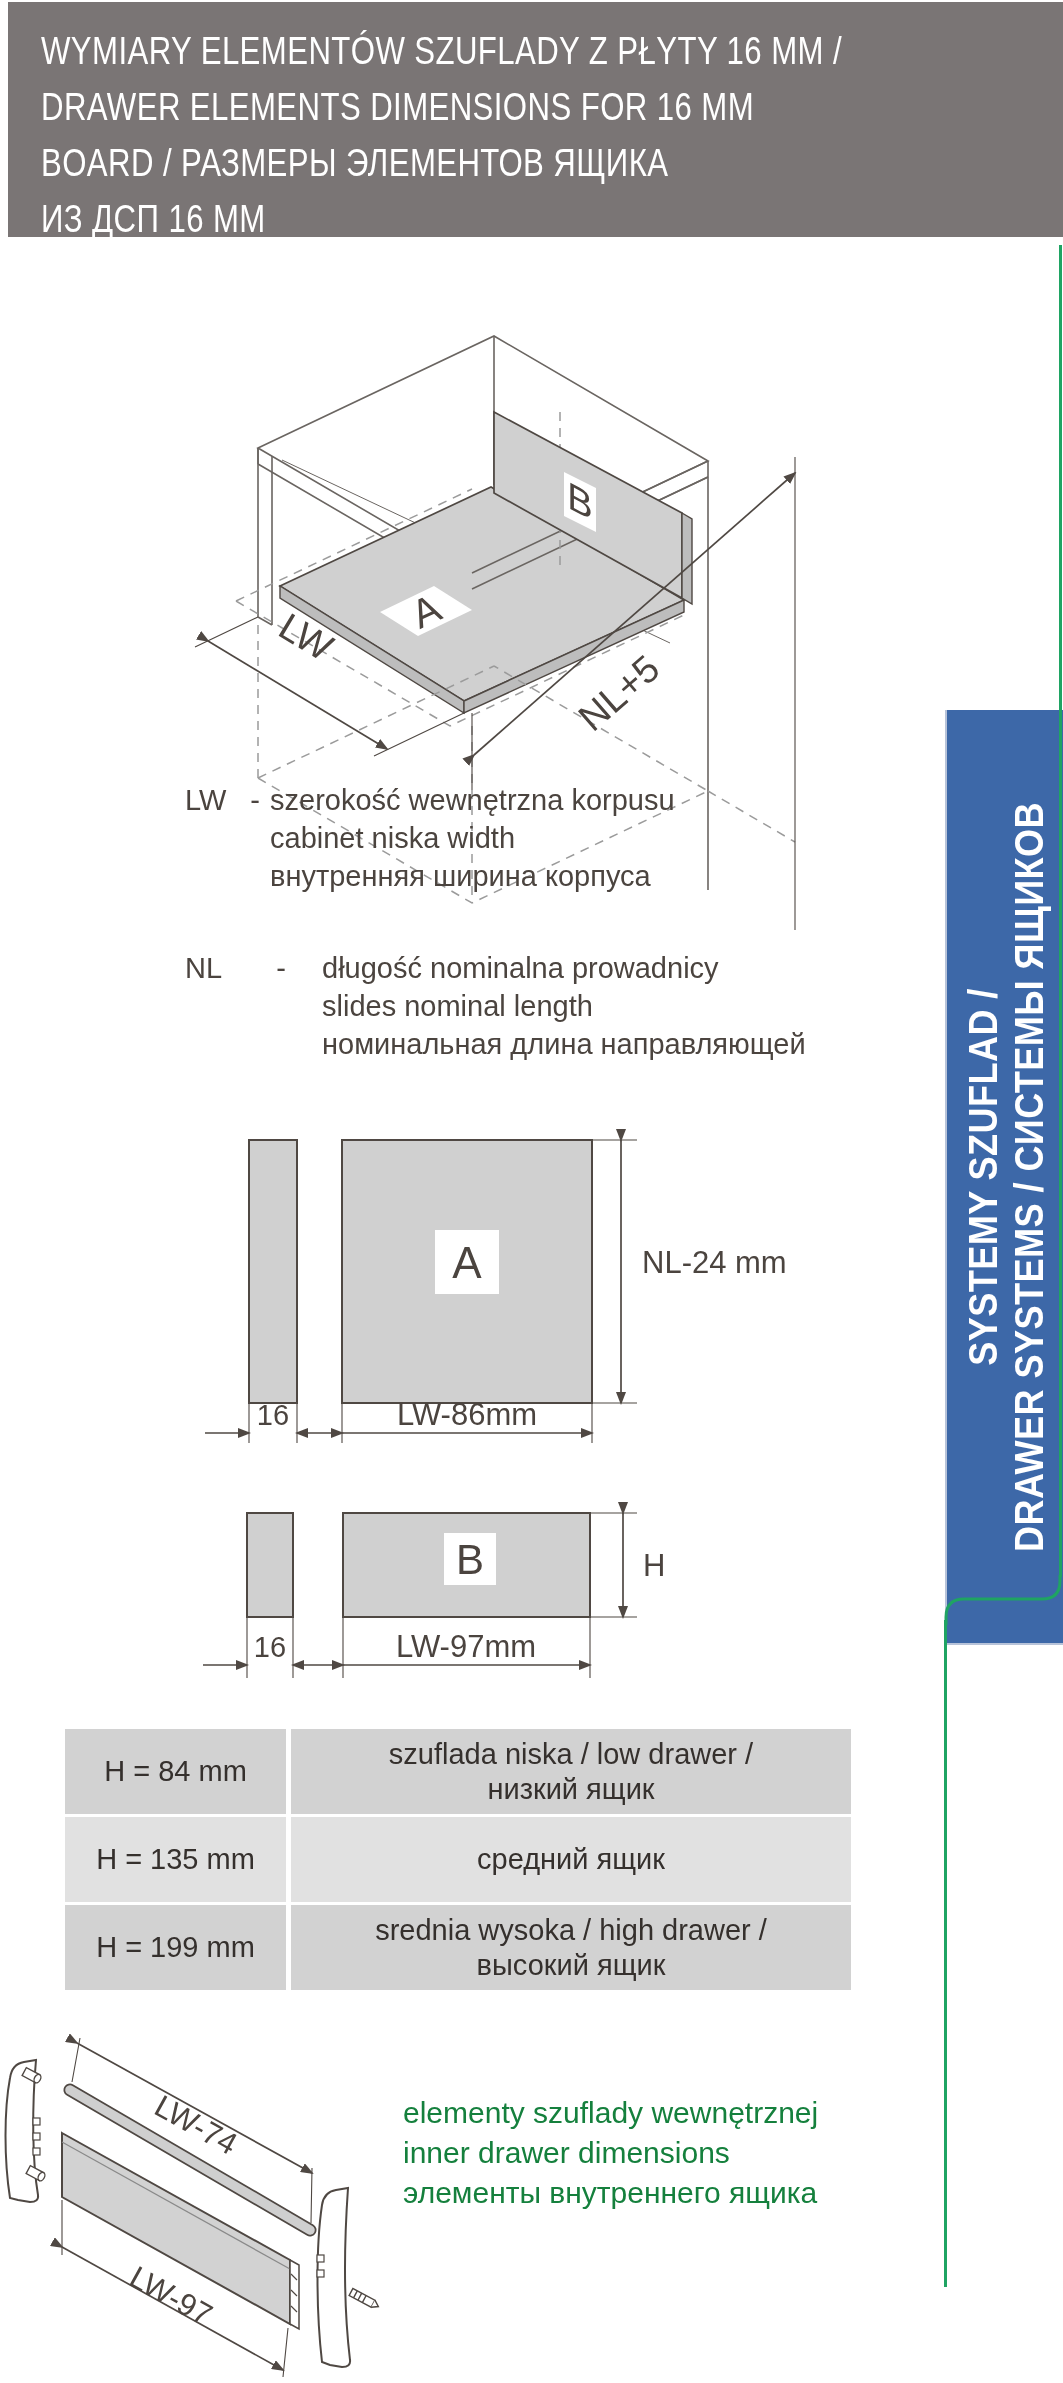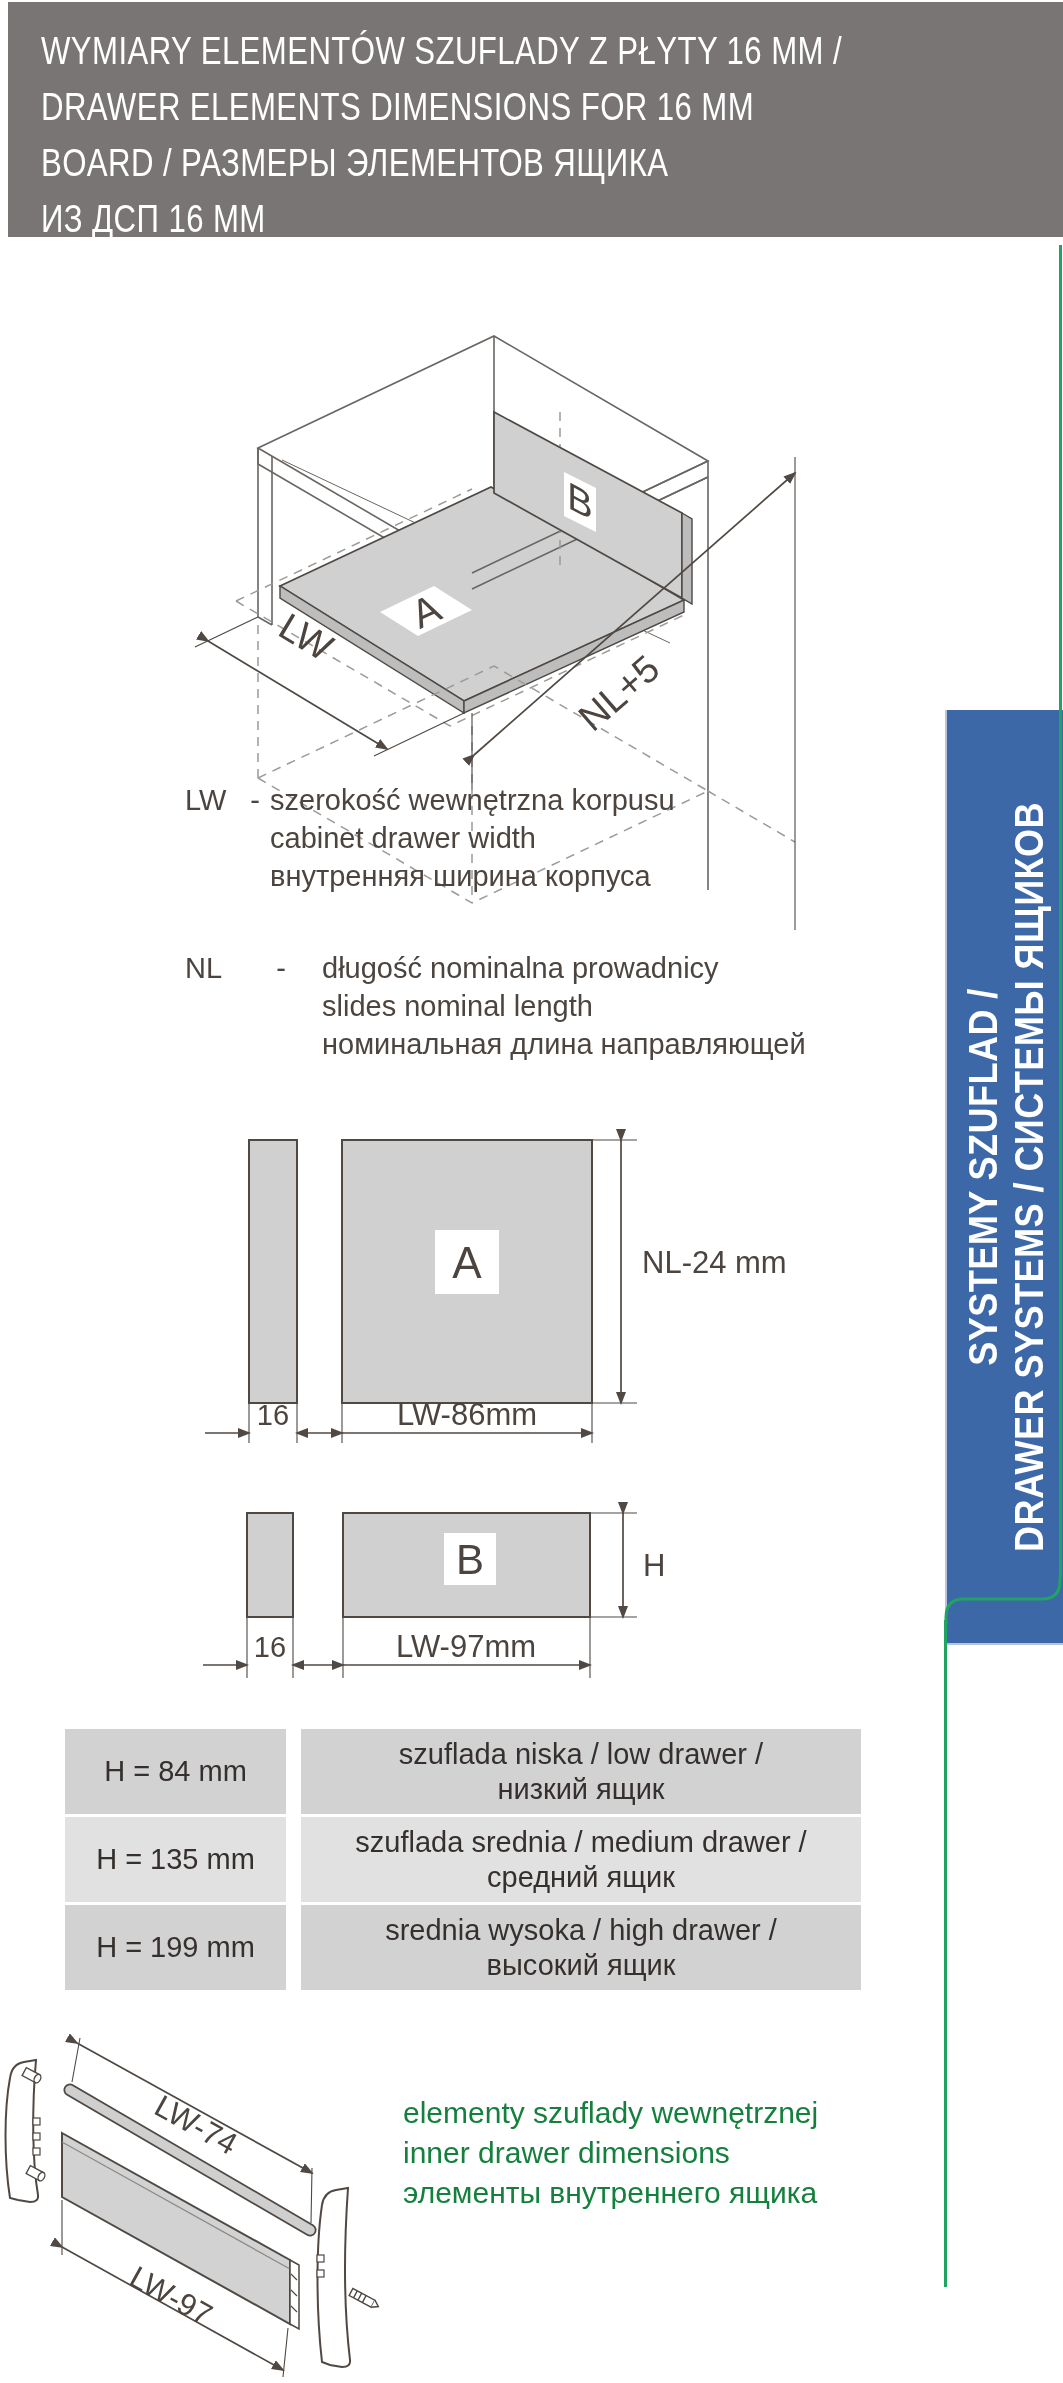--- a/index.html
+++ b/index.html
@@ -25,21 +25,21 @@
   .tab-rot{transform:rotate(-90deg) scaleX(0.88);white-space:nowrap;text-align:center;
            color:#ffffff;font-weight:bold;font-size:41px;line-height:46px;letter-spacing:0.5px;}
 
   
   .green-v1{position:absolute;left:1059px;top:245px;width:3px;height:1332px;background:#1fa463;}
   .green-v2{position:absolute;left:944px;top:1620px;width:3px;height:667px;background:#1fa463;}
   .green-curve{position:absolute;left:939px;top:1575px;}
 
   
   .tbl{position:absolute;left:65px;top:1729px;display:grid;
-       grid-template-columns:221px 560px;grid-template-rows:85px 85px 85px;gap:3px 15px;}
+       grid-template-columns:221px 560px;grid-template-rows:85px 85px 85px;gap:3px 5px;}
   .tbl .cell{display:flex;flex-direction:column;align-items:center;justify-content:center;
              font-size:29px;line-height:35px;color:#35302d;text-align:center;}
   .row-a{background:#d2d2d2;}
   .row-b{background:#e1e1e1;}
 
   
   .caption{position:absolute;left:403px;top:2093px;font-size:30px;line-height:40px;color:#15803d;}
 
   svg{position:absolute;overflow:visible;}
   svg text{font-family:"Liberation Sans",sans-serif;fill:#4b443f;}
@@ -118,21 +118,21 @@
       <line x1="344" y1="470" x2="665" y2="188" stroke="#4f4843" stroke-width="1.7" marker-start="url(#ah1)" marker-end="url(#ah1)"></line>
       <text transform="translate(489,408) rotate(-41)" font-size="38" text-anchor="middle" dominant-baseline="central">NL+5</text>
     </g>
   </svg>
 
   <div class="legend legend-lw">
     <div class="term">LW</div>
     <div class="dash">-</div>
     <div>
       <div>szerokość wewnętrzna korpusu</div>
-      <div>cabinet drawer width</div>
+      <div>cabinet niska width</div>
       <div>внутренняя ширина корпуса</div>
     </div>
   </div>
 
   <div class="legend legend-nl">
     <div class="term">NL</div>
     <div class="dash">-</div>
     <div>
       <div>długość nominalna prowadnicy</div>
       <div>slides nominal length</div>
@@ -210,21 +210,20 @@
       <div>H = 84 mm</div>
     </div>
     <div class="cell row-a">
       <div>szuflada niska / low drawer /</div>
       <div>низкий ящик</div>
     </div>
     <div class="cell row-b">
       <div>H = 135 mm</div>
     </div>
     <div class="cell row-b">
-      <div>szuflada srednia / medium drawer /</div>
       <div>средний ящик</div>
     </div>
     <div class="cell row-a">
       <div>H = 199 mm</div>
     </div>
     <div class="cell row-a">
       <div>srednia wysoka / high drawer /</div>
       <div>высокий ящик</div>
     </div>
   </div>

